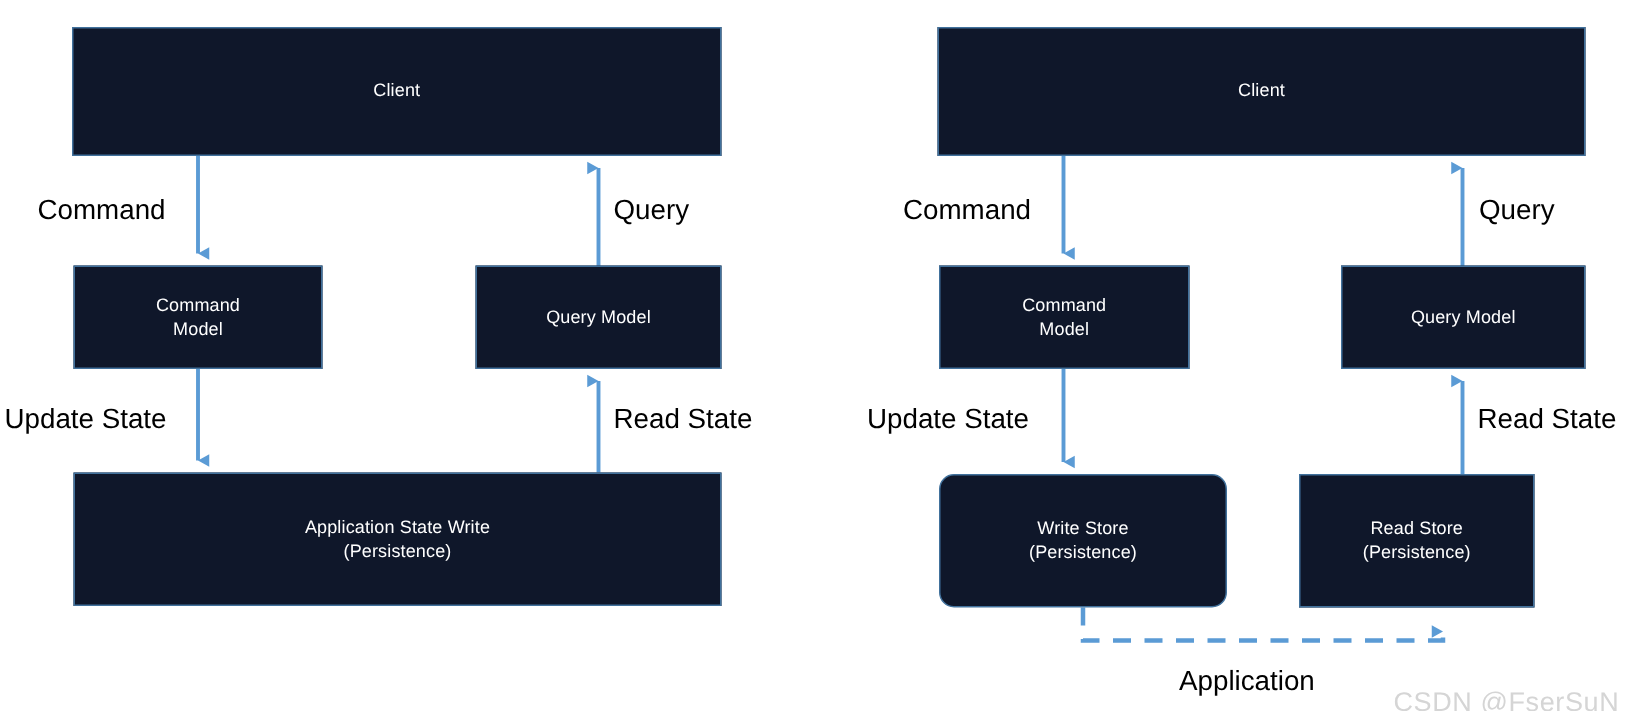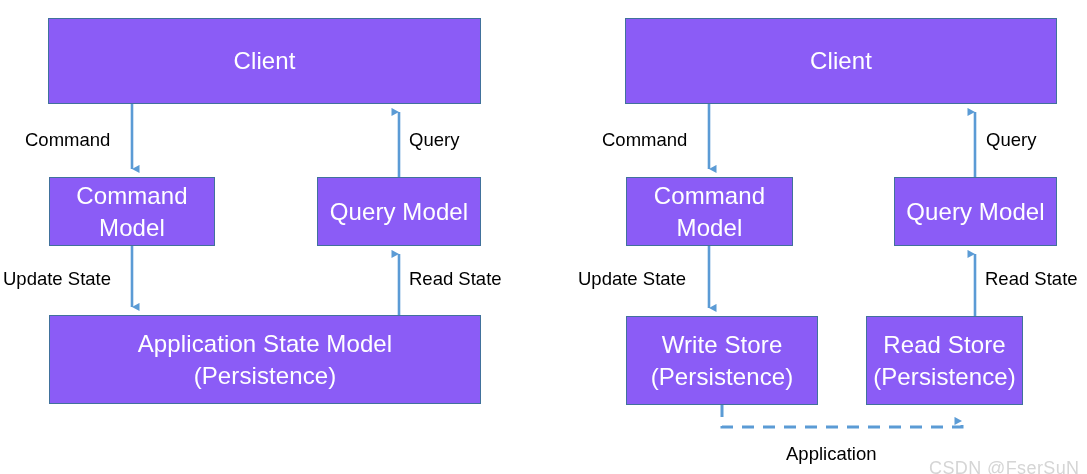--- a/index.html
+++ b/index.html
@@ -12,28 +12,28 @@
   }
   #canvas {
     position: relative;
     width: 1087px;
     height: 474px;
     background: #ffffff;
     overflow: hidden;
   }
   .box {
     position: absolute;
-    background: #8b5cf6;
+    background: #0f172a;
     border: 1px solid #41719C;
     color: #ffffff;
     display: flex;
     align-items: center;
     justify-content: center;
     text-align: center;
-    font-size: 24px;
+    font-size: 12px;
     line-height: 1.32;
     box-sizing: border-box;
     font-family: "Liberation Sans", sans-serif;
     letter-spacing: 0.1px;
   }
   .box .boxline { display: block; }
   .edge-label {
     position: absolute;
     color: #000000;
     font-size: 18.5px;
@@ -111,21 +111,21 @@
   <div class="box" style="left:49px; top:177px; width:166px; height:69px; flex-direction:column;">
     <span class="boxline">Command</span>
     <span class="boxline">Model</span>
   </div>
 
   <div class="box" style="left:317px; top:177px; width:164px; height:69px;">
     <span class="boxline">Query Model</span>
   </div>
 
   <div class="box" style="left:49px; top:315px; width:432px; height:89px; flex-direction:column;">
-    <span class="boxline">Application State Model</span>
+    <span class="boxline">Application State Write</span>
     <span class="boxline">(Persistence)</span>
   </div>
 
   <div class="edge-label" style="left:25px; top:131px;">Command</div>
   <div class="edge-label" style="left:409px; top:131px;">Query</div>
   <div class="edge-label" style="left:3px; top:270px;">Update State</div>
   <div class="edge-label" style="left:409px; top:270px;">Read State</div>
 
   <div class="box" style="left:625px; top:18px; width:432px; height:86px;">
     <span class="boxline">Client</span>
@@ -133,21 +133,21 @@
 
   <div class="box" style="left:626px; top:177px; width:167px; height:69px; flex-direction:column;">
     <span class="boxline">Command</span>
     <span class="boxline">Model</span>
   </div>
 
   <div class="box" style="left:894px; top:177px; width:163px; height:69px;">
     <span class="boxline">Query Model</span>
   </div>
 
-  <div class="box" style="left:626px; top:316px; width:192px; height:89px; flex-direction:column;">
+  <div class="box" style="left:626px; top:316px; width:192px; height:89px; flex-direction:column;border-radius:10px;">
     <span class="boxline">Write Store</span>
     <span class="boxline">(Persistence)</span>
   </div>
 
   <div class="box" style="left:866px; top:316px; width:157px; height:89px; flex-direction:column;">
     <span class="boxline">Read Store</span>
     <span class="boxline">(Persistence)</span>
   </div>
 
   <div class="edge-label" style="left:602px; top:131px;">Command</div>

